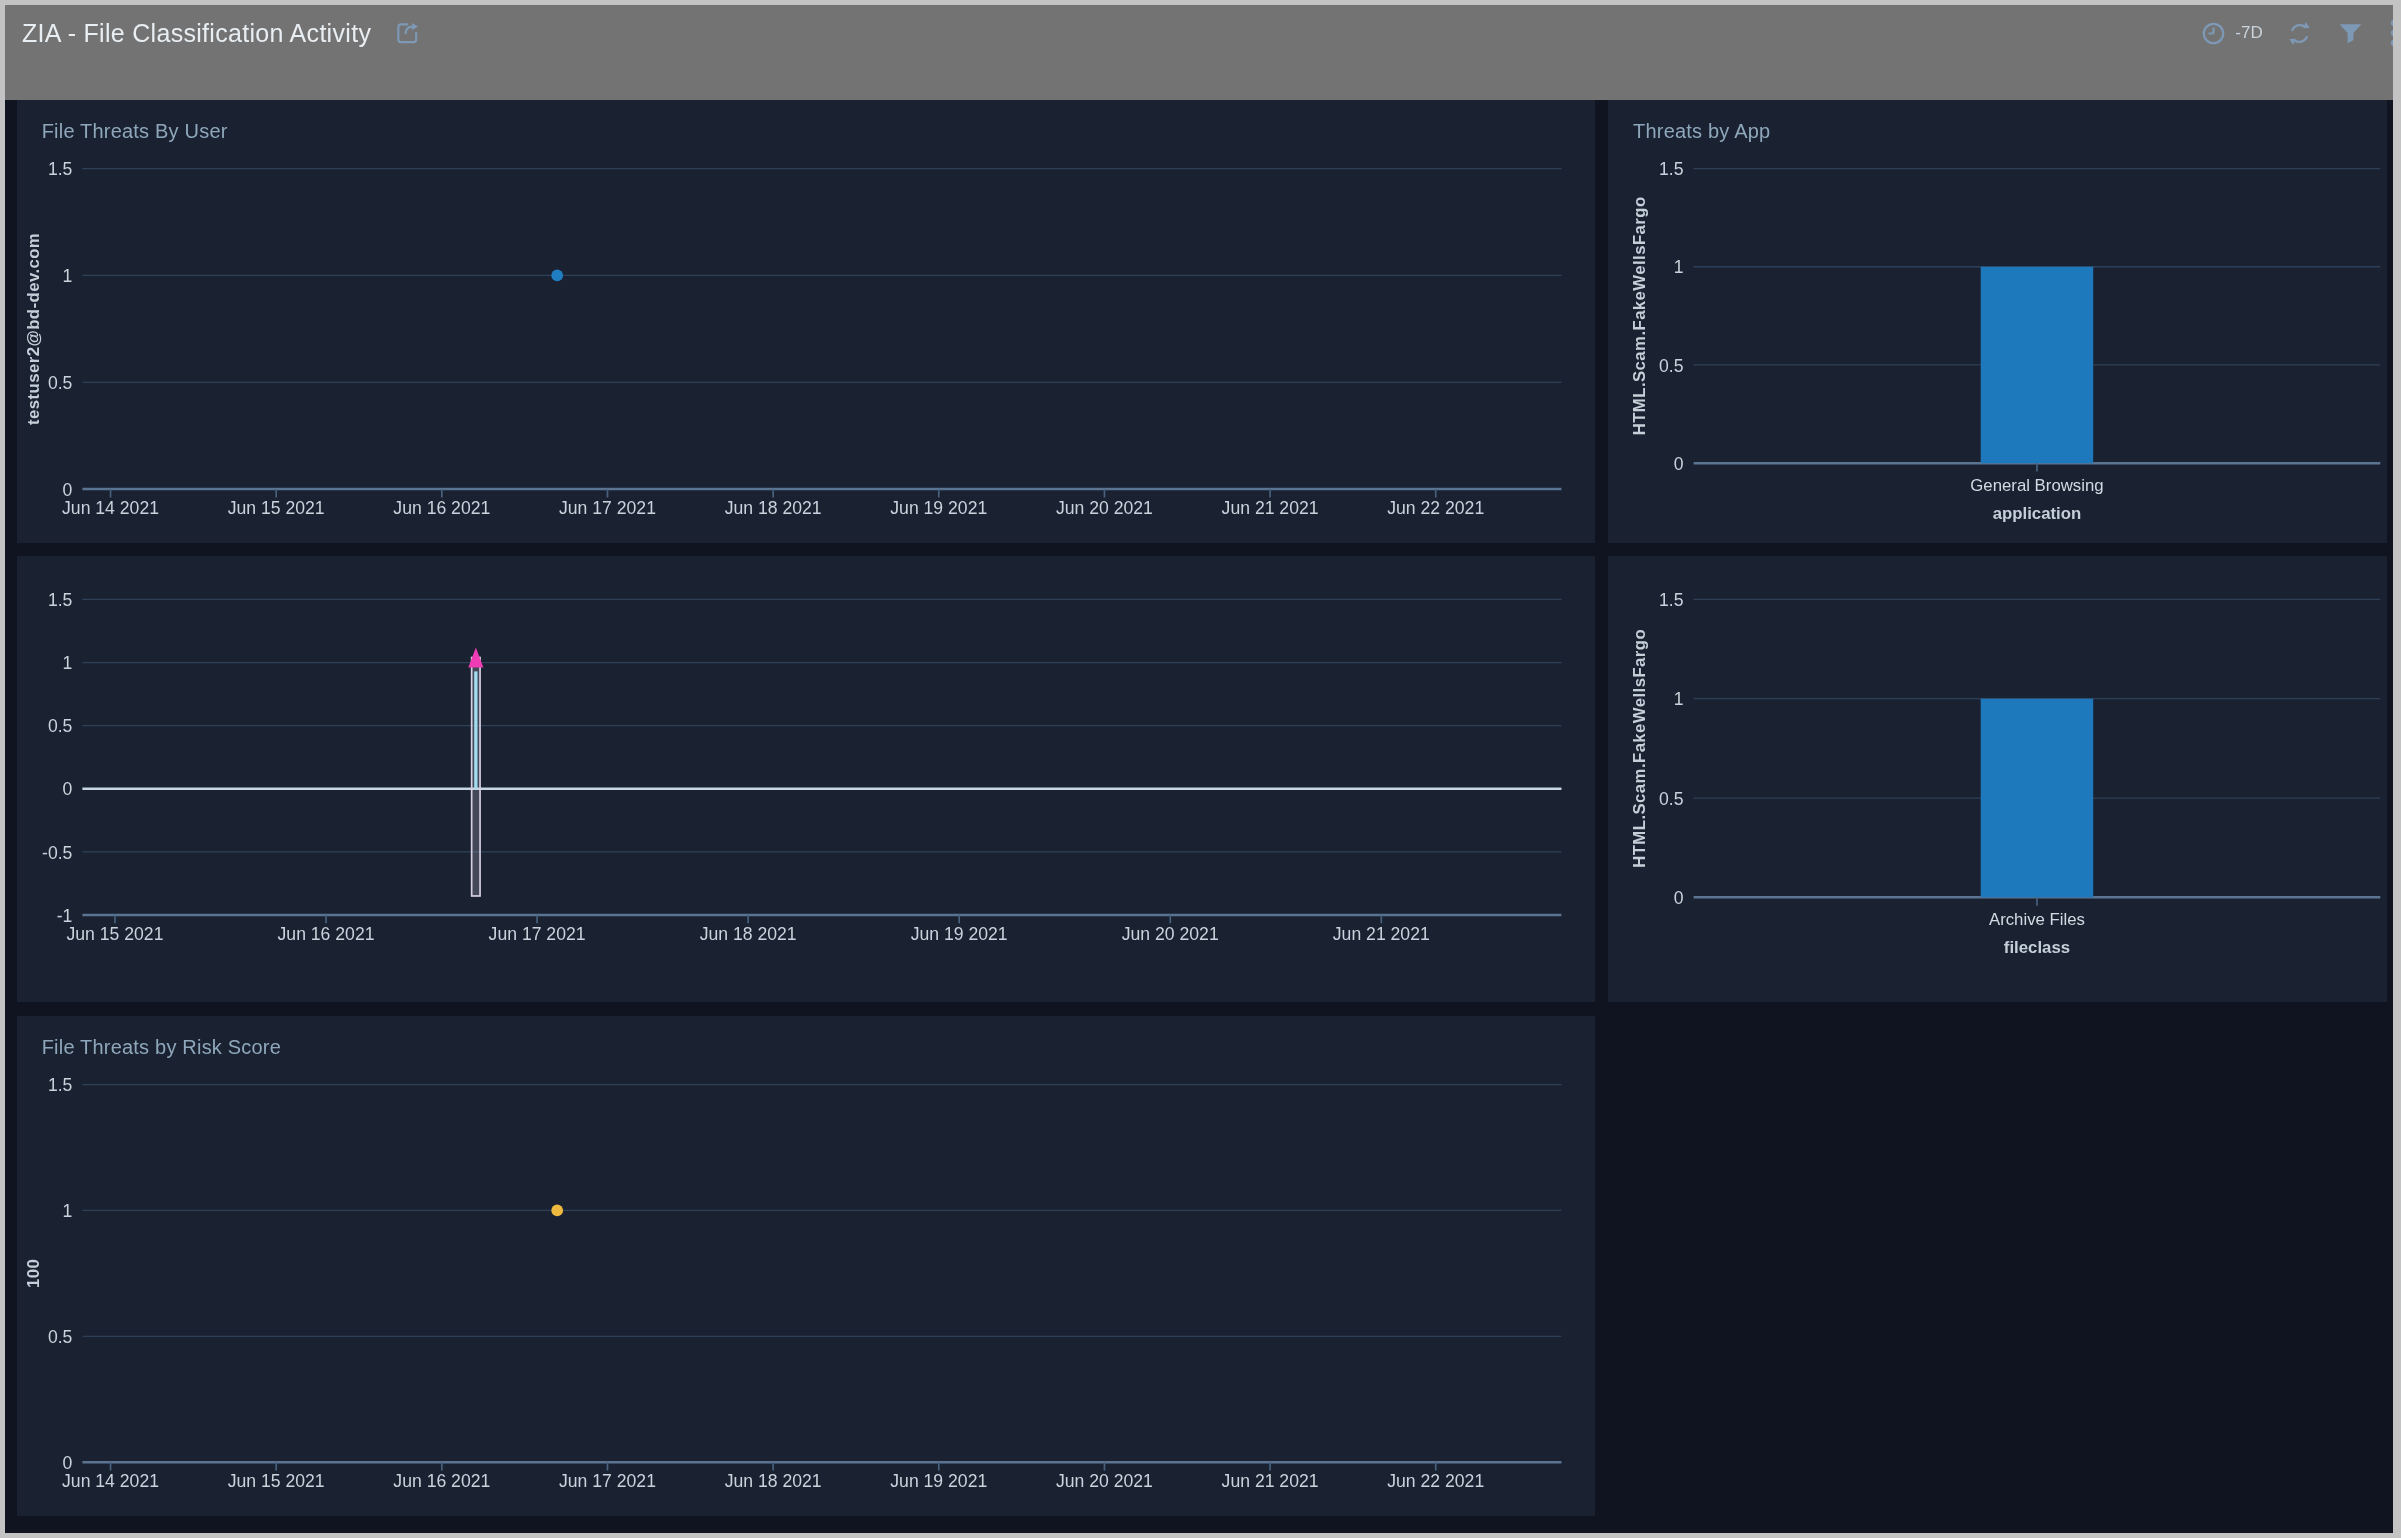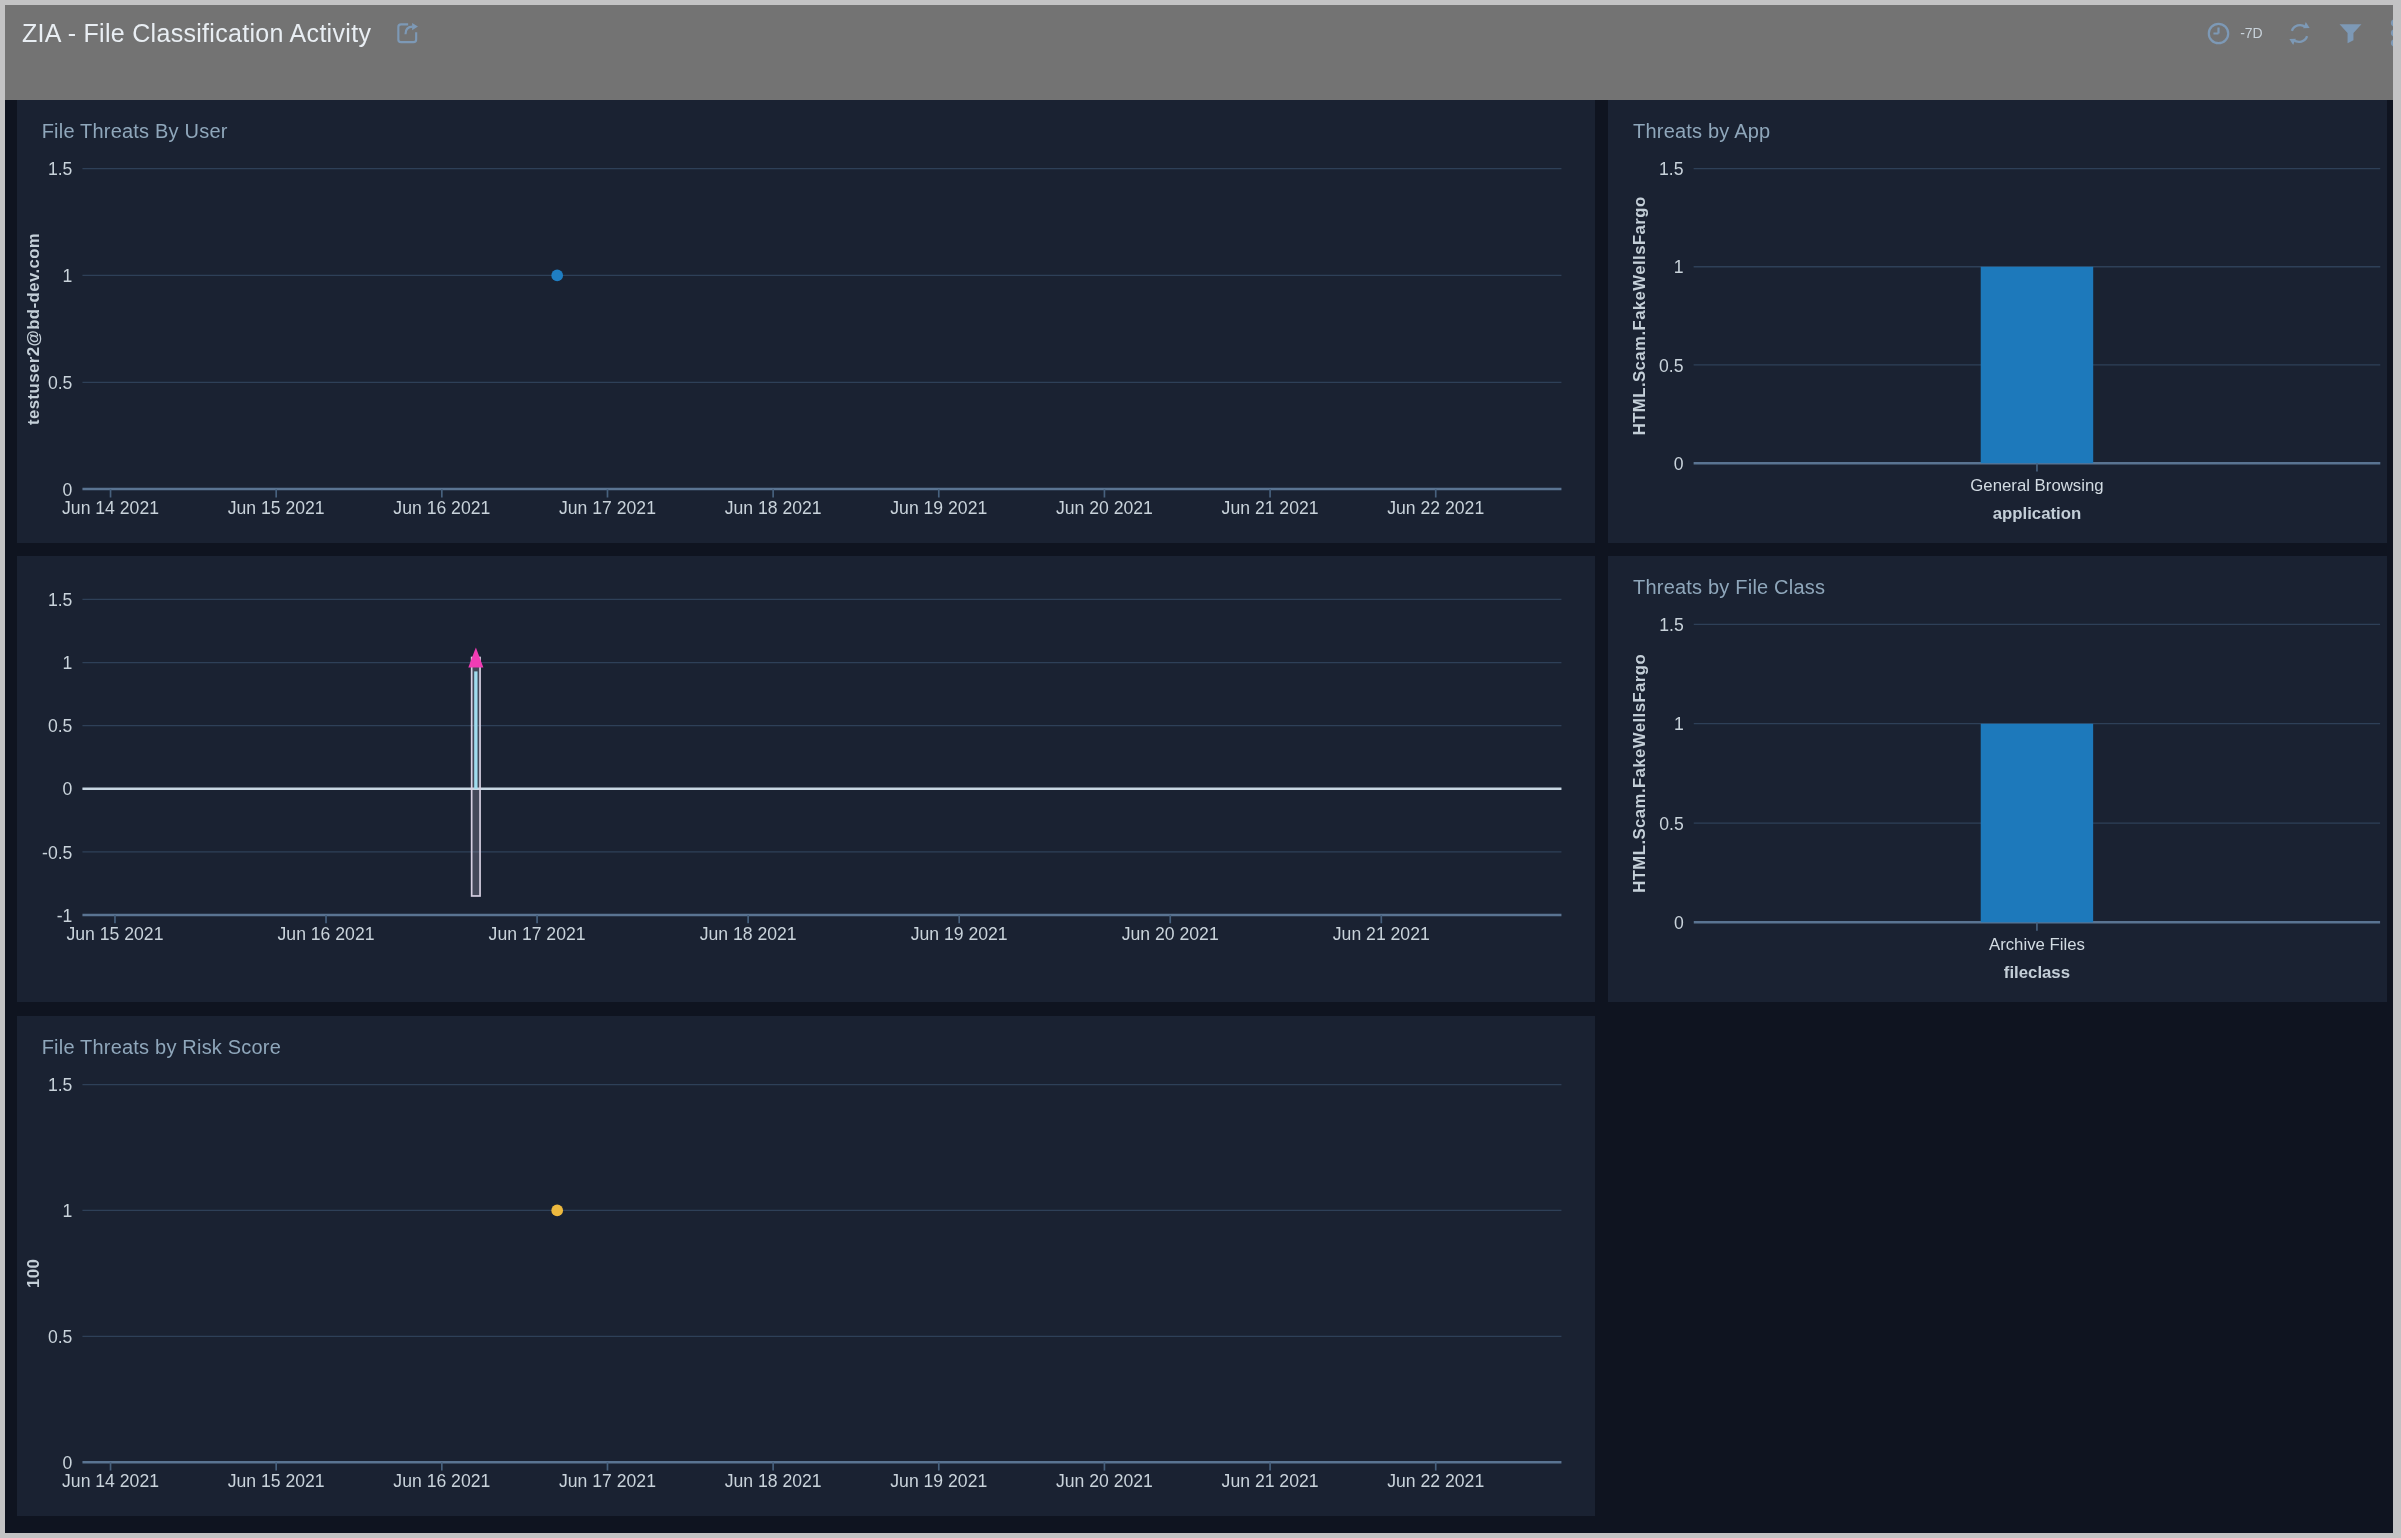--- a/index.html
+++ b/index.html
@@ -6,21 +6,21 @@
             font-family:"Liberation Sans",sans-serif;}
   .frame{position:relative;width:100%;height:100%;box-sizing:border-box;
          border:5.9px solid #c3c3c4;border-right-width:8.4px;border-bottom-width:6.7px;
          background:#0f1420;display:flex;flex-direction:column;overflow:hidden;}
   header{flex:0 0 95px;height:95px;background:#737373;display:flex;align-items:center;
          padding:0 0 39px 17px;box-sizing:border-box;overflow:hidden;}
   h1{font-size:25px;font-weight:400;color:#e9eef3;margin:0;letter-spacing:0.3px;}
   .share-icon{margin-left:22px;flex:0 0 auto;}
   .header-icons{margin-left:auto;display:flex;align-items:center;gap:23.5px;margin-right:-4.2px;}
   .time-group{display:flex;align-items:center;gap:8.4px;}
-  .timerange{font-size:14px;color:#c9d3db;}
+  .timerange{font-size:17px;color:#c9d3db;}
   main.grid{display:grid;grid-template-columns:1578px 779px;grid-template-rows:443px 446px 500px;
             gap:13.4px;padding:0 5px 0 11.7px;}
   .panel{background:#1a2232;display:flex;flex-direction:column;overflow:hidden;}
   .panel-title{margin:0;padding:20px 8px 0 25px;height:30px;box-sizing:content-box;
                font-size:20px;font-weight:400;color:#8fa7bb;letter-spacing:0.2px;}
   svg.chart{display:block;width:100%;flex:1 1 auto;font-family:"Liberation Sans",sans-serif;}
   .hicon{display:block;}
 </style>
 </head>
 <body>
@@ -143,21 +143,20 @@
           <line x1="1626.2666" y1="398" x2="1626.2666" y2="408" stroke="#47617e" stroke-width="2"></line>
           <text x="1626.2666" y="428" fill="#c9d3db" font-size="21px" text-anchor="middle" font-weight="400">Jun 21 2021</text>
           <line x1="78" y1="247.6" x2="1841" y2="247.6" stroke="#c7d6e2" stroke-width="3"></line>
           <rect x="541.9580000000001" y="91.184" width="10" height="284.256" fill="rgba(214,208,226,0.22)" stroke="#d6d0e2" stroke-width="2"></rect>
           <line x1="546.9580000000001" y1="247.6" x2="546.9580000000001" y2="107.728" stroke="#a0dcee" stroke-width="4"></line>
           <polygon points="546.9580000000001,79.2 537.9580000000001,103.2 555.9580000000001,103.2" fill="#f03cb4"></polygon>
         </svg>
     </section>
 
     <section class="panel">
-      <h2 class="panel-title">Threats by File Class</h2>
       <svg class="chart" viewBox="0 0 928 472">
           <line x1="102" y1="22" x2="920" y2="22" stroke="#2e4058" stroke-width="1.5"></line>
           <text x="90" y="30" fill="#c9d3db" font-size="21px" text-anchor="end" font-weight="400">1.5</text>
           <line x1="102" y1="140.33333333333331" x2="920" y2="140.33333333333331" stroke="#2e4058" stroke-width="1.5"></line>
           <text x="90" y="148.33333333333331" fill="#c9d3db" font-size="21px" text-anchor="end" font-weight="400">1</text>
           <line x1="102" y1="258.66666666666663" x2="920" y2="258.66666666666663" stroke="#2e4058" stroke-width="1.5"></line>
           <text x="90" y="266.66666666666663" fill="#c9d3db" font-size="21px" text-anchor="end" font-weight="400">0.5</text>
           <line x1="102" y1="377" x2="920" y2="377" stroke="#5a7492" stroke-width="3"></line>
           <text x="90" y="385" fill="#c9d3db" font-size="21px" text-anchor="end" font-weight="400">0</text>
           <text x="44" y="199.5" fill="#c4cfd8" font-size="20px" text-anchor="middle" font-weight="700" transform="rotate(-90 44 199.5)" letter-spacing="0.5px">HTML.Scam.FakeWellsFargo</text>

